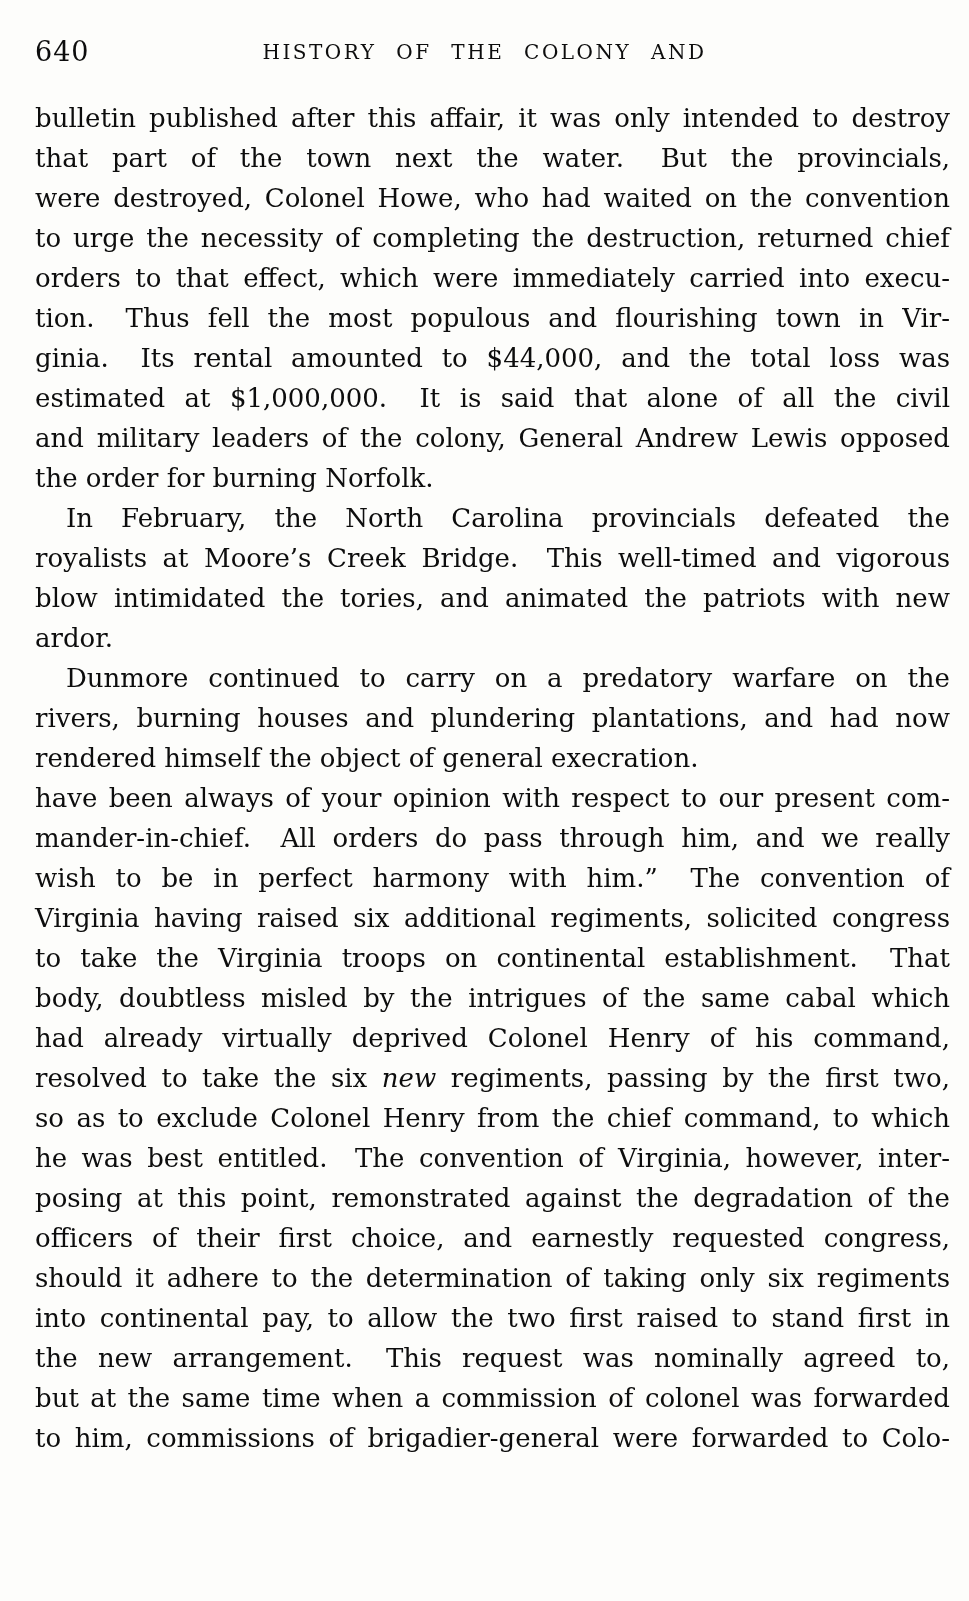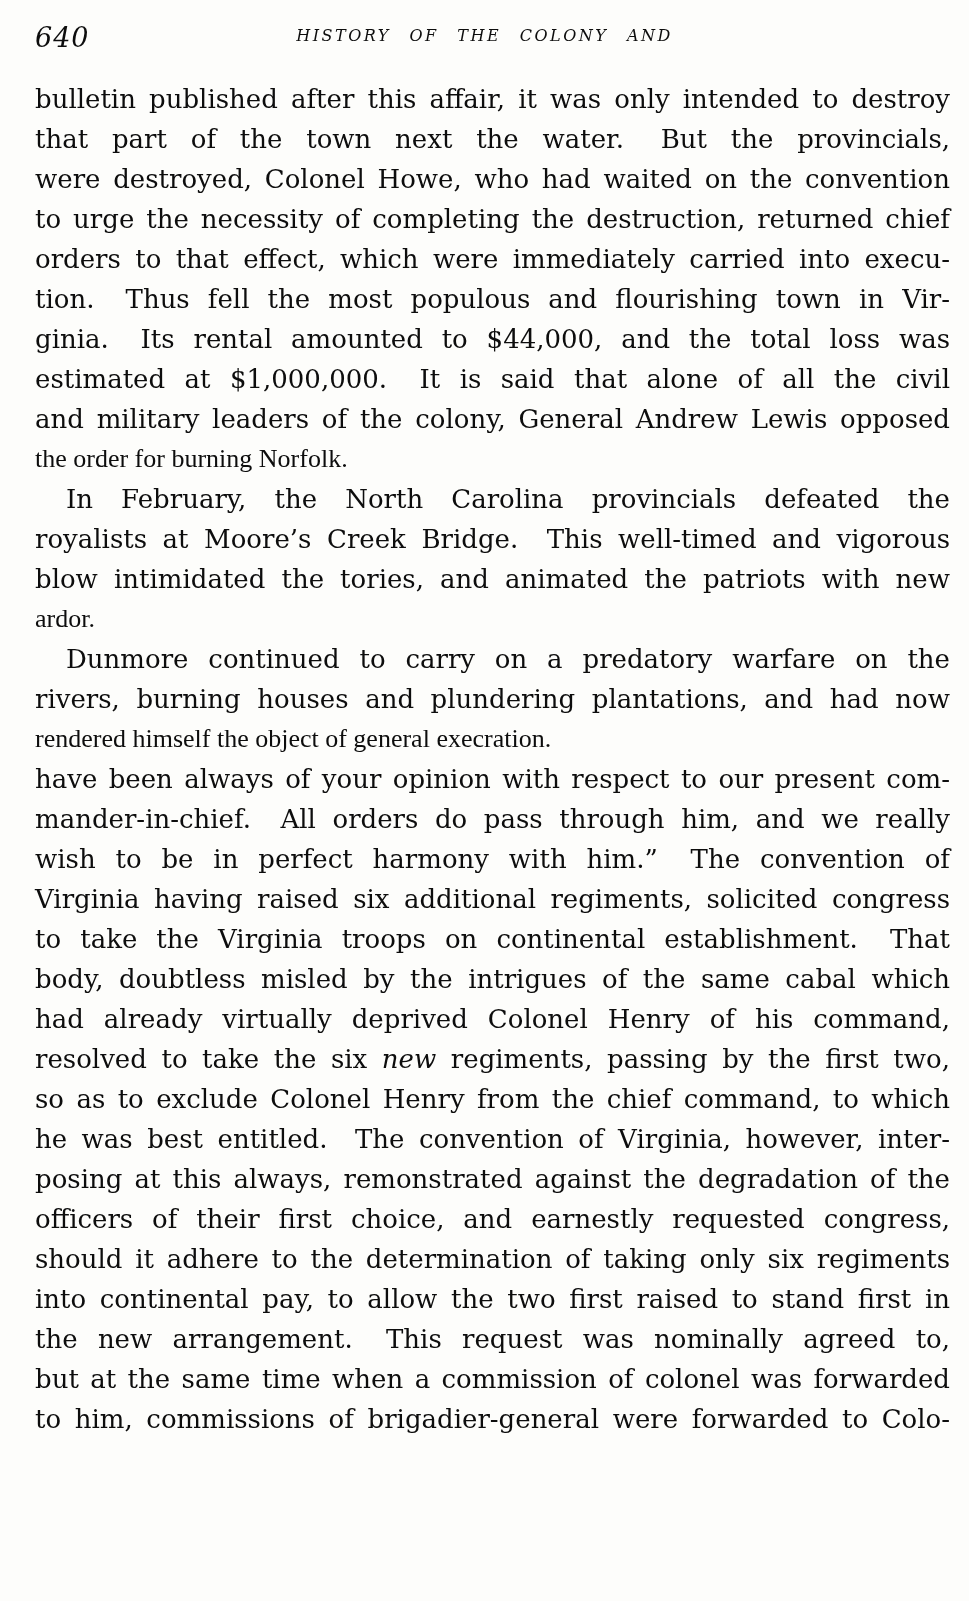--- a/index.html
+++ b/index.html
@@ -5,43 +5,43 @@
   html, body { margin: 0; padding: 0; }
   body {
     width: 969px; height: 1601px;
     background: #fbfbf9;
     font-family: "DejaVu Serif", serif;
     color: #0d0d0d;
     position: relative;
     overflow: hidden;
   }
   .sheet { position: absolute; inset: 0; background: #fdfdfb; }
-  .running-head { position: absolute; top: 22px; left: 0; right: 0; height: 40px; font-style: italic; }
+  .running-head { position: absolute; top: 36px; left: 0; right: 0; height: 40px; }
   .page-number {
     position: absolute; left: 35px; top: 0;
     font-size: 27px; letter-spacing: 1px;
   }
   .header-title {
     position: absolute; left: 0; right: 0; top: 4px;
     text-align: center;
-    font-size: 16px;
+    font-size: 20px;
     letter-spacing: 2.5px;
     word-spacing: 11px;
   }
   .page-body {
-    position: absolute; top: 79px; left: 35px; width: 915px;
+    position: absolute; top: 98px; left: 35px; width: 915px;
   }
   .line {
     font-size: 26px;
     line-height: 40px;
     text-align: justify;
     text-align-last: justify;
     -moz-text-align-last: justify;
   }
-  .line.no-just { text-align: left; text-align-last: left; font-family: Liberation Serif, serif; -moz-text-align-last: left; }
+  .line.no-just { text-align: left; text-align-last: left; -moz-text-align-last: left; }
   .line.indent { text-indent: 31px; }
   .italic { font-style: italic; }
 </style>
 </head>
 <body>
 
 <div class="sheet">
   <header class="running-head">
     <div class="page-number">640</div>
     <div class="header-title">HISTORY OF THE COLONY AND</div>
@@ -67,21 +67,21 @@
       <div class="line"><span>have been always of your opinion with respect to our present com-</span></div>
       <div class="line"><span>mander-in-chief.  All orders do pass through him, and we really</span></div>
       <div class="line"><span>wish to be in perfect harmony with him.”  The convention of</span></div>
       <div class="line"><span>Virginia having raised six additional regiments, solicited congress</span></div>
       <div class="line"><span>to take the Virginia troops on continental establishment.  That</span></div>
       <div class="line"><span>body, doubtless misled by the intrigues of the same cabal which</span></div>
       <div class="line"><span>had already virtually deprived Colonel Henry of his command,</span></div>
       <div class="line"><span>resolved to take the six </span><span class="italic">new</span><span> regiments, passing by the first two,</span></div>
       <div class="line"><span>so as to exclude Colonel Henry from the chief command, to which</span></div>
       <div class="line"><span>he was best entitled.  The convention of Virginia, however, inter-</span></div>
-      <div class="line"><span>posing at this always, remonstrated against the degradation of the</span></div>
+      <div class="line"><span>posing at this point, remonstrated against the degradation of the</span></div>
       <div class="line"><span>officers of their first choice, and earnestly requested congress,</span></div>
       <div class="line"><span>should it adhere to the determination of taking only six regiments</span></div>
       <div class="line"><span>into continental pay, to allow the two first raised to stand first in</span></div>
       <div class="line"><span>the new arrangement.  This request was nominally agreed to,</span></div>
       <div class="line"><span>but at the same time when a commission of colonel was forwarded</span></div>
       <div class="line"><span>to him, commissions of brigadier-general were forwarded to Colo-</span></div>
     </main>
 </div>
 
 </body></html>

